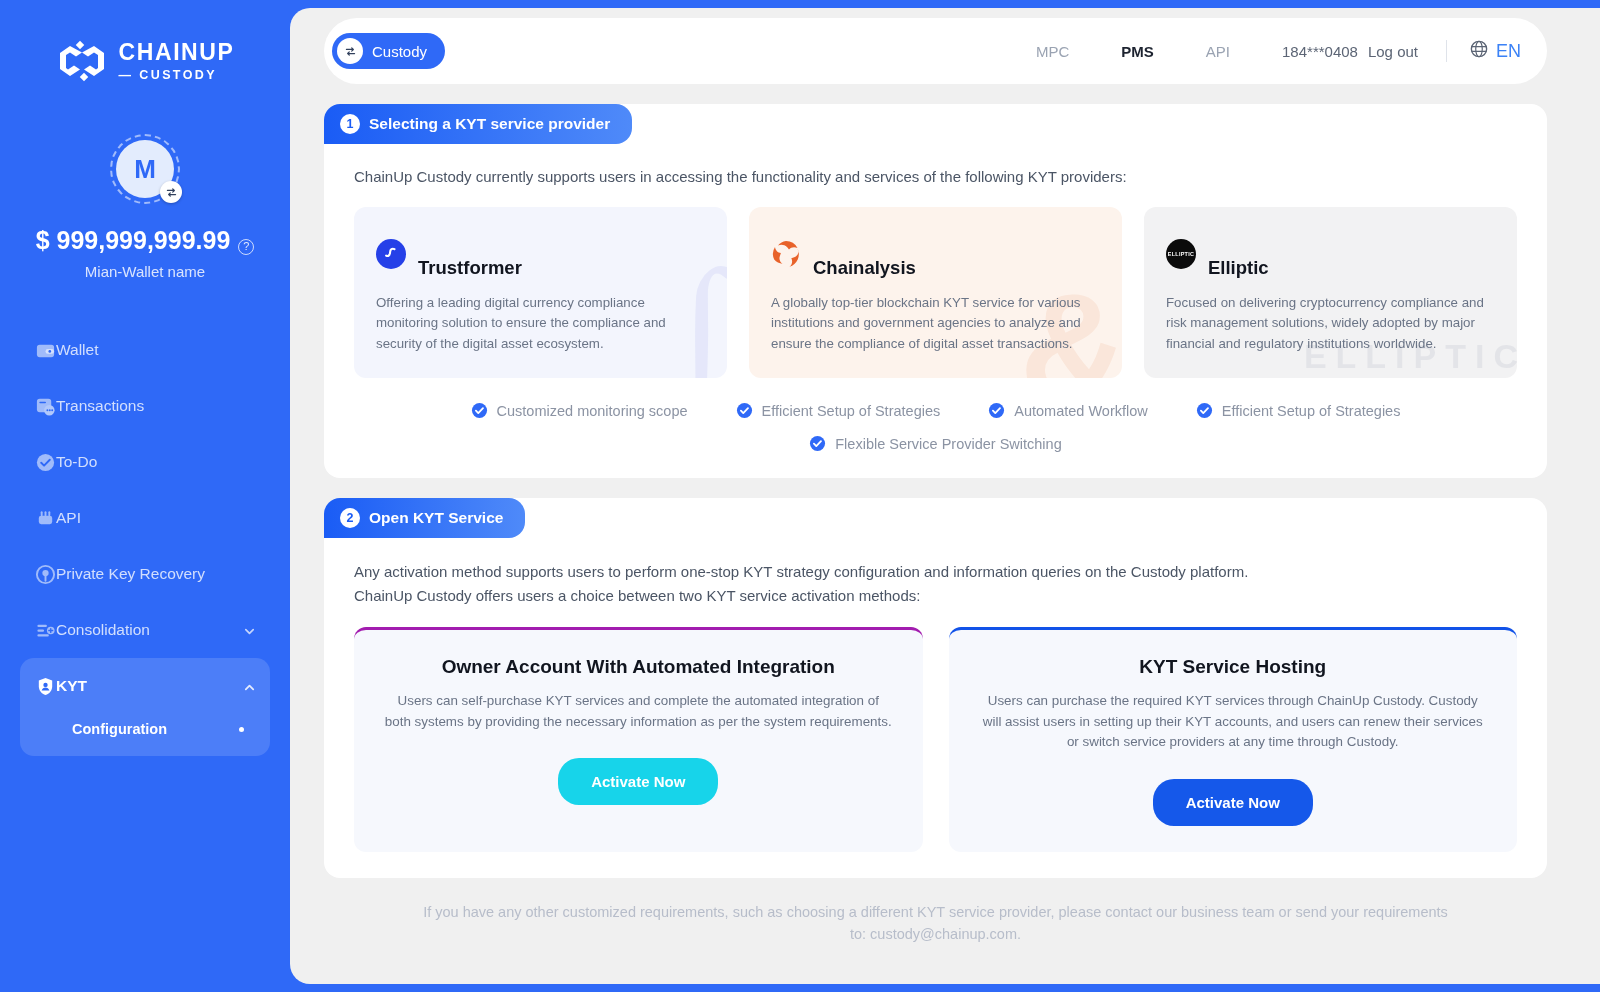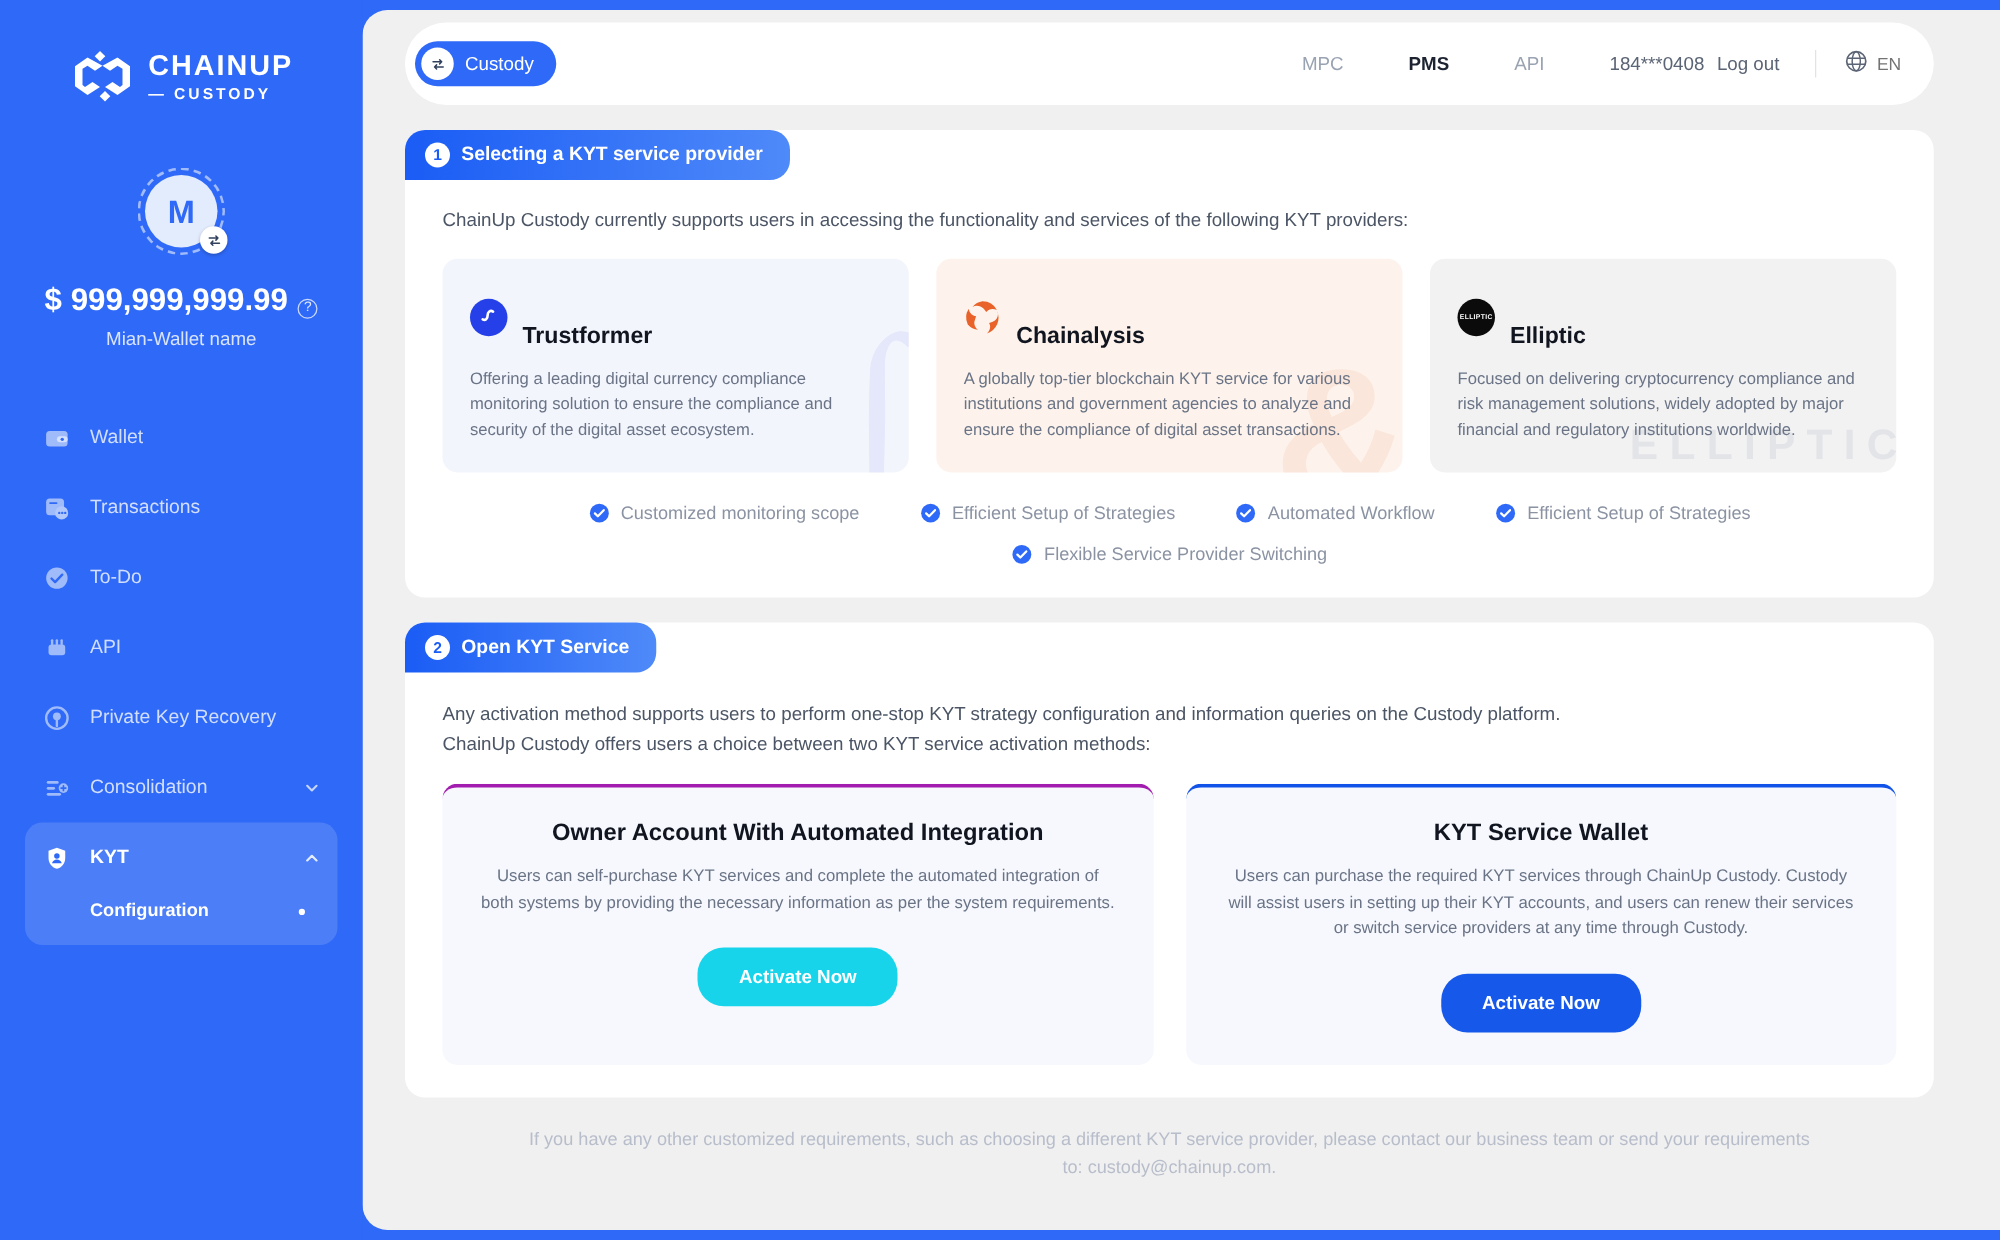--- a/index.html
+++ b/index.html
@@ -45,21 +45,21 @@
     background:#fff; display:flex; align-items:center; justify-content:center;
     box-shadow: 0 1px 3px rgba(0,0,0,.25);
   }
   .balance { margin-top: 22px; font-size: 25px; font-weight: 700; color:#fff; display:flex; align-items:flex-end; gap:8px;}
   .help-circle { width:16px; height:16px; border-radius:50%; border:1.4px solid rgba(255,255,255,.75);
                  font-size:11px; line-height:13px; text-align:center; color:rgba(255,255,255,.85); font-weight:400;}
   .wallet-name { margin-top: 8px; font-size: 15px; color: rgba(255,255,255,.82); }
 
   .nav { margin-top: 42px; padding: 0 20px; }
   .nav-item {
-    display:flex; align-items:center; gap: 16px;
+    display:flex; align-items:center; 
     height: 56px; padding: 0 14px; border-radius: 12px;
     color: rgba(255,255,255,.78); font-size: 15.5px;
     cursor: pointer;
   }
   .nav-item .ico { width:22px; height:22px; flex:0 0 22px; display:flex; align-items:center; justify-content:center; opacity:.8;}
   .nav-item .lbl { flex: 1; }
   .chev { width: 13px; height: 13px; opacity:.85; }
 
   .nav-group { background: rgba(255,255,255,.14); border-radius: 14px; padding-bottom: 10px; }
   .nav-group .nav-item.parent { color:#fff; font-weight: 600; }
@@ -96,21 +96,21 @@
   .pill-icon { width:26px; height:26px; border-radius:50%; background:#fff; display:flex;align-items:center;justify-content:center;}
   .topnav { margin-left:auto; display:flex; align-items:center; gap: 0; }
   .topnav a {
     font-size: 15px; color:#9aa3b2; text-decoration:none; padding: 0 26px; cursor:pointer;
   }
   .topnav a.active { color:#1d2330; font-weight:700; }
   .acct { font-size: 15px; color:#5c6575; padding-left: 26px; }
   .logout { font-size: 15px; color:#5c6575; padding-left: 10px; cursor:pointer; }
   .vdiv { width:1px; height: 22px; background:#dfe3ea; margin: 0 22px 0 28px; }
   .lang { display:flex; align-items:center; gap:7px; cursor:pointer; }
-  .lang .txt { font-size: 14px; color:#737373; }
+  .lang .txt { font-size: 18px; color:#3b82f6; }
 
   
   .panel { background:#fff; border-radius: 16px; position: relative; margin-top: 20px; }
   .panel-tab {
     position:absolute; top:0; left:0;
     height: 40px; border-radius: 16px 16px 16px 0;
     background: linear-gradient(90deg,#1a5cf5 0%, #4f8af9 100%);
     display:flex; align-items:center; gap:9px;
     padding: 0 22px 0 16px; color:#fff; font-size:15.5px; font-weight:700;
   }
@@ -445,21 +445,21 @@
         <p class="lede2">Any activation method supports users to perform one-stop KYT strategy configuration and information queries on the Custody platform.</p>
         <p class="lede2">ChainUp Custody offers users a choice between two KYT service activation methods:</p>
 
         <div class="opts">
           <div class="opt">
             <div class="opt-title">Owner Account With Automated Integration</div>
             <p class="opt-desc">Users can self-purchase KYT services and complete the automated integration of both systems by providing the necessary information as per the system requirements.</p>
             <button class="btn cyan">Activate Now</button>
           </div>
           <div class="opt b">
-            <div class="opt-title">KYT Service Wallet</div>
+            <div class="opt-title">KYT Service Hosting</div>
             <p class="opt-desc">Users can purchase the required KYT services through ChainUp Custody. Custody will assist users in setting up their KYT accounts, and users can renew their services or switch service providers at any time through Custody.</p>
             <button class="btn blue">Activate Now</button>
           </div>
         </div>
       </div>
     </section>
 
     <p class="footnote">If you have any other customized requirements, such as choosing a different KYT service provider, please contact our business team or send your requirements to: custody@chainup.com.</p>
 
   </main>

